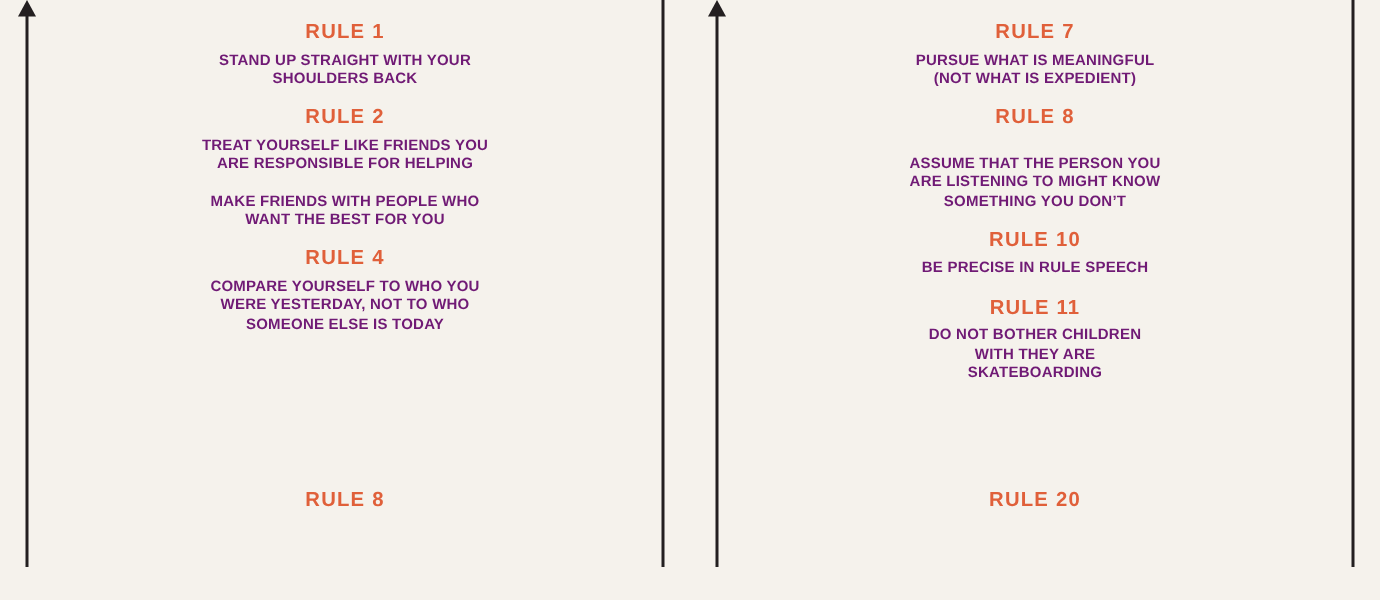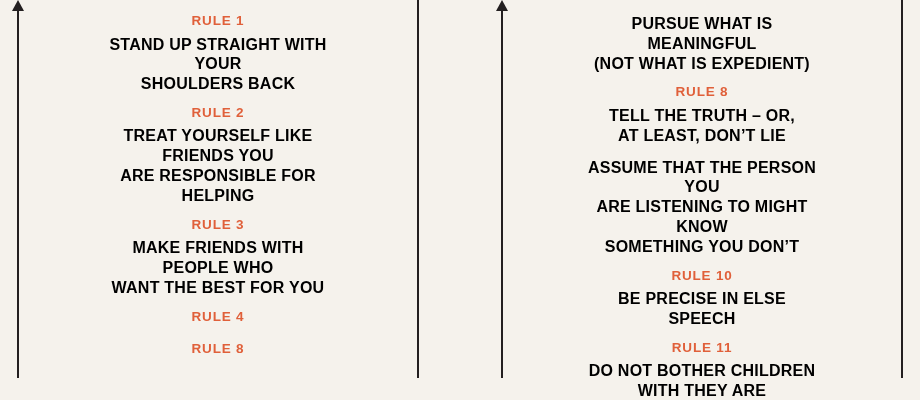--- a/index.html
+++ b/index.html
@@ -13,21 +13,20 @@
     font-family: "Liberation Sans", sans-serif;
     overflow: hidden;
   }
   .poster {
     position: relative;
     width: 920px;
     height: 358px;
     background: #f5f2ec;
     display: flex;
     flex-direction: row;
-    gap: 48px;
   }
   
   .rail {
     position: relative;
     width: 36px;
     flex: 0 0 36px;
   }
   .rail .line {
     position: absolute;
     left: 50%;
@@ -66,22 +65,22 @@
   }
   .rule-label {
     color: #e0603a;
     font-size: 13.5px;
     font-weight: bold;
     letter-spacing: 0.06em;
     margin-bottom: 7px;
     line-height: 1;
   }
   .rule-text {
-    color: #000000;
-    font-size: 16px;
+    color: #701a75;
+    font-size: 10px;
     font-weight: bold;
     letter-spacing: 0.015em;
     line-height: 1.24;
     white-space: pre-line;
     text-align: center;
   }
   .spacer { flex: 1 1 auto; }
 </style>
 </head>
 <body>
@@ -98,62 +97,63 @@
       <div class="rule-label">RULE 1</div>
       <div class="rule-text">STAND UP STRAIGHT WITH YOUR
 SHOULDERS BACK</div>
     </div>
     <div class="rule-block">
       <div class="rule-label">RULE 2</div>
       <div class="rule-text">TREAT YOURSELF LIKE FRIENDS YOU
 ARE RESPONSIBLE FOR HELPING</div>
     </div>
     <div class="rule-block">
-      <div class="rule-label">RULE 3</div>
       <div class="rule-text">MAKE FRIENDS WITH PEOPLE WHO
 WANT THE BEST FOR YOU</div>
     </div>
     <div class="rule-block">
       <div class="rule-label">RULE 4</div>
+      <div class="rule-text">COMPARE YOURSELF TO WHO YOU
+WERE YESTERDAY, NOT TO WHO
+SOMEONE ELSE IS TODAY</div>
     </div>
     <div class="spacer"></div>
     <div class="rule-block last">
       <div class="rule-label">RULE 8</div>
 
     </div>
   </div>
 
   <div class="rail plain">
 
     <div class="line"></div>
   </div>
 
   <div class="rail">
     <div class="arrowhead"></div>
     <div class="line"></div>
   </div>
 
   <div class="column">
     <div class="rule-block">
+      <div class="rule-label">RULE 7</div>
       <div class="rule-text">PURSUE WHAT IS MEANINGFUL
 (NOT WHAT IS EXPEDIENT)</div>
     </div>
     <div class="rule-block">
       <div class="rule-label">RULE 8</div>
-      <div class="rule-text">TELL THE TRUTH – OR,
-AT LEAST, DON’T LIE</div>
     </div>
     <div class="rule-block">
       <div class="rule-text">ASSUME THAT THE PERSON YOU
 ARE LISTENING TO MIGHT KNOW
 SOMETHING YOU DON’T</div>
     </div>
     <div class="rule-block">
       <div class="rule-label">RULE 10</div>
-      <div class="rule-text">BE PRECISE IN ELSE SPEECH</div>
+      <div class="rule-text">BE PRECISE IN RULE SPEECH</div>
     </div>
     <div class="rule-block">
       <div class="rule-label">RULE 11</div>
       <div class="rule-text">DO NOT BOTHER CHILDREN
 WITH THEY ARE
 SKATEBOARDING</div>
     </div>
     <div class="spacer"></div>
     <div class="rule-block last">
       <div class="rule-label">RULE 20</div>

